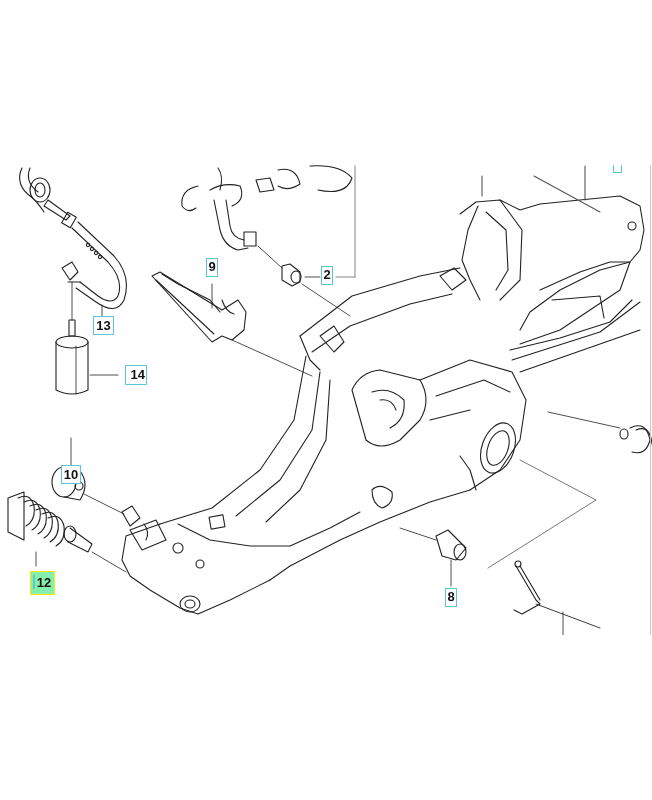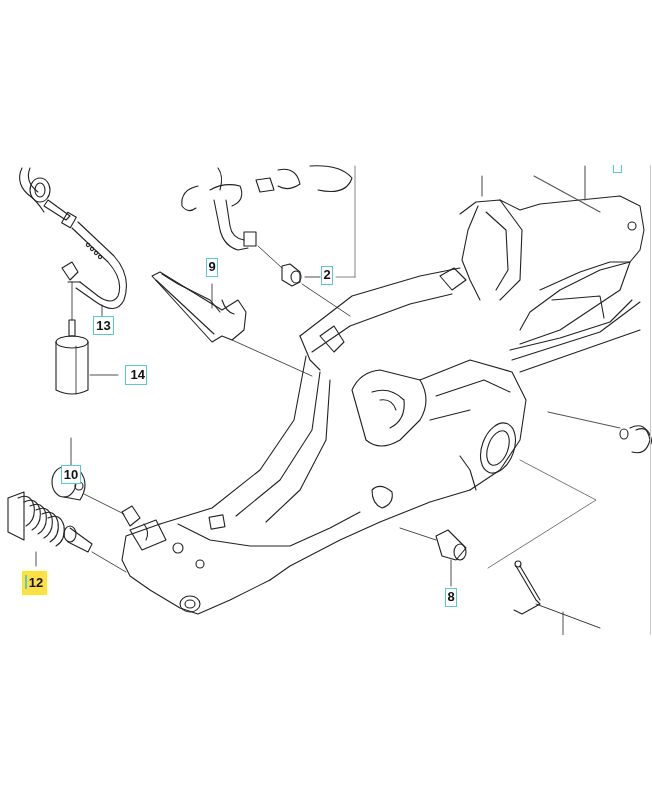--- a/index.html
+++ b/index.html
@@ -4,21 +4,21 @@
 <style>
   html, body { margin: 0; padding: 0; background: #ffffff; }
   body { width: 652px; height: 800px; position: relative; overflow: hidden;
          font-family: "Liberation Sans", sans-serif; }
   .diagram { position: absolute; left: 0; top: 165px; width: 652px; height: 470px; overflow: hidden; }
   .diagram svg { position: absolute; left: 0; top: -165px; }
   .right-border { position: absolute; left: 650px; top: 165px; width: 1px; height: 470px; background: #c8c8c8; }
   .callout { position: absolute; box-sizing: border-box; border: 1.5px solid #5bc8d0; background: #ffffff;
              color: #111111; font-weight: bold; font-size: 13px; line-height: 15px; text-align: center;
              padding: 1px 1px; cursor: pointer; }
-  .callout.hl { background: #fde047; border-color: #ffeb00; }
+  .callout.hl { background: #86efac; border-color: #ffeb00; margin-left: 8px; }
   .callout.hl::before { content: ""; position: absolute; left: 2px; top: 3px; width: 2px; height: 14px; background: #5bc8d0; }
 </style>
 </head>
 <body>
 
 <div class="diagram">
 <svg width="652" height="800" viewBox="0 0 652 800" fill="none" stroke="#222222" stroke-width="1.1" stroke-linejoin="round" stroke-linecap="round">
 
   <g>
     <path d="M22 168 C16 180 22 190 30 196 C36 200 40 206 44 212"></path>

